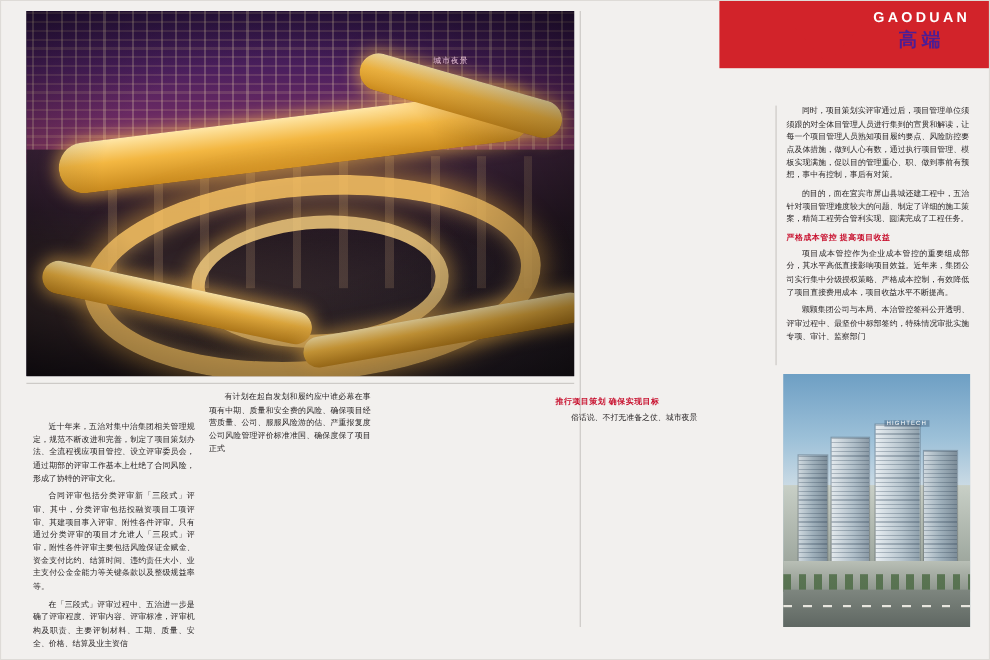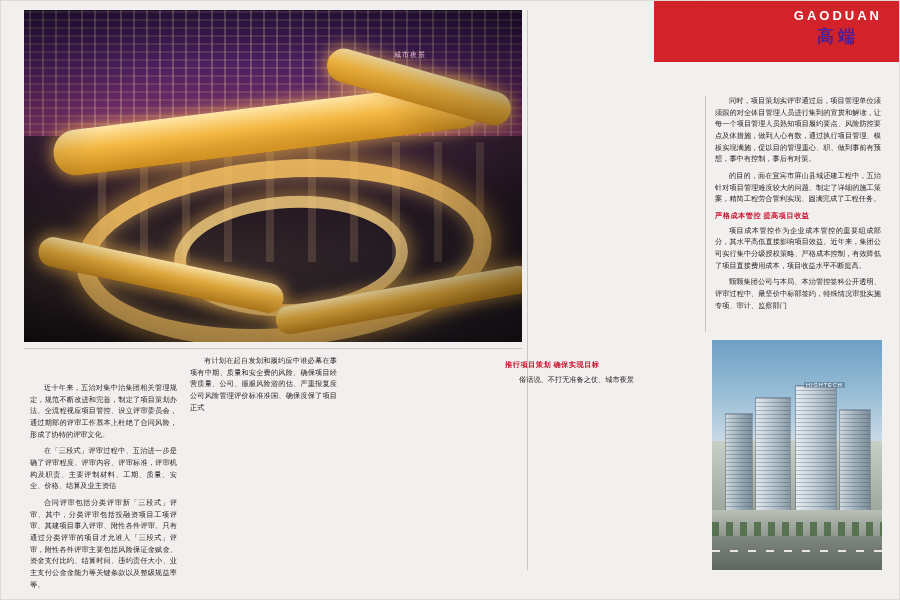--- a/index.html
+++ b/index.html
@@ -304,22 +304,22 @@
   <div class="col col-r2">
     <p>同时，项目策划实评审通过后，项目管理单位须须跟的对全体目管理人员进行集到的宣贯和解读，让每一个项目管理人员熟知项目履约要点、风险防控要点及体措施，做到人心有数，通过执行项目管理、模板实现满施，促以目的管理重心、职、做到事前有预想，事中有控制，事后有对策。</p>
     <p>的目的，面在宜宾市屏山县城还建工程中，五治针对项目管理难度较大的问题、制定了详细的施工策案，精简工程劳合管利实现、圆满完成了工程任务。</p>
     <p class="heading">严格成本管控 提高项目收益</p>
     <p>项目成本管控作为企业成本管控的重要组成部分，其水平高低直接影响项目效益。近年来，集团公司实行集中分级授权策略、严格成本控制，有效降低了项目直接费用成本，项目收益水平不断提高。</p>
     <p>颗颗集团公司与本局、本治管控签科公开透明、评审过程中、最坚价中标部签约，特殊情况审批实施专项、审计、监察部门</p>
   </div>
 
   <div class="col col-b1">
     <p>近十年来，五治对集中治集团相关管理规定，规范不断改进和完善，制定了项目策划办法、全流程视应项目管控、设立评审委员会，通过期部的评审工作基本上杜绝了合同风险，形成了协特的评审文化。</p>
+    <p>合同评审包括分类评审新「三段式」评审、其中，分类评审包括投融资项目工项评审、其建项目事入评审、附性各件评审。只有通过分类评审的项目才允谁人「三段式」评审，附性各件评审主要包括风险保证金赋金、资金支付比约、结算时间、违约责任大小、业主支付公金金能力等关键条款以及整级规益率等。</p>
     <p>在「三段式」评审过程中、五治进一步是确了评审程度、评审内容、评审标准，评审机构及职责、主要评制材料、工期、质量、安全、价格、结算及业主资信</p>
-    <p>合同评审包括分类评审新「三段式」评审、其中，分类评审包括投融资项目工项评审、其建项目事入评审、附性各件评审。只有通过分类评审的项目才允谁人「三段式」评审，附性各件评审主要包括风险保证金赋金、资金支付比约、结算时间、违约责任大小、业主支付公金金能力等关键条款以及整级规益率等。</p>
   </div>
 
   <div class="col col-b2">
     <p>有计划在起自发划和履约应中谁必幕在事项有中期、质量和安全费的风险、确保项目经营质量、公司、服服风险游的估、严重报复度公司风险管理评价标准准国、确保度保了项目正式</p>
   </div>
 
   <div class="col col-b3"></div>
 
   <div class="col col-b4">
     <p class="heading">推行项目策划 确保实现目标</p>

